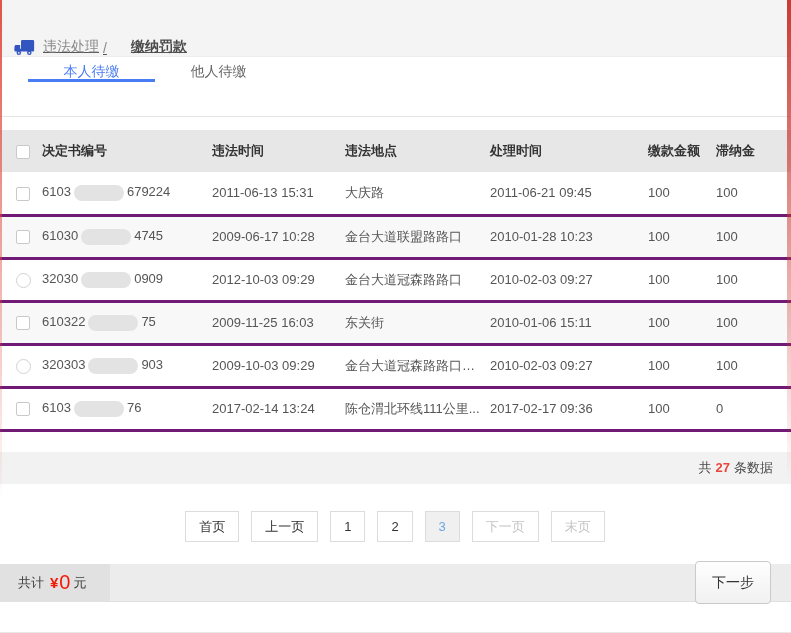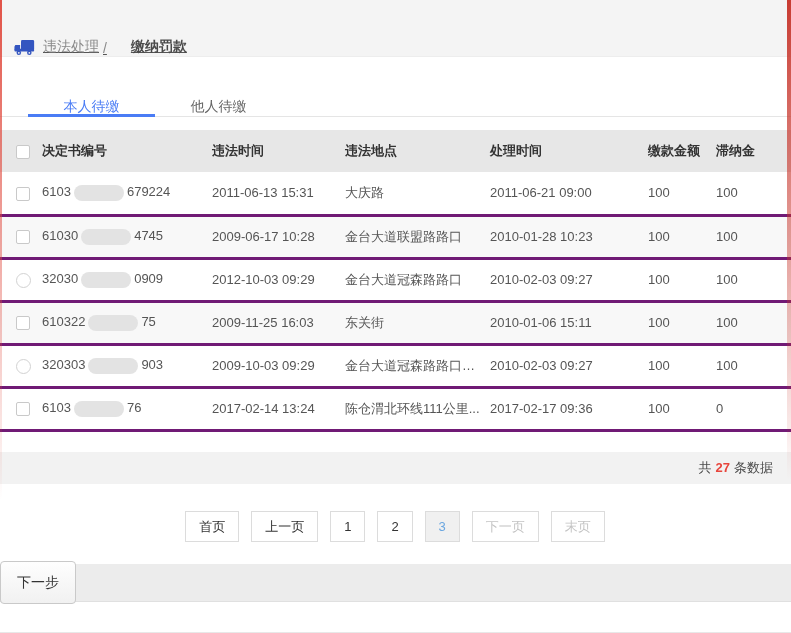--- a/index.html
+++ b/index.html
@@ -26,21 +26,21 @@
     height: 57px; background: #f4f4f4; display: flex; align-items: flex-end;
     padding-left: 14px; border-bottom: 1px solid #ededed; text-decoration: underline;
   }
   .hdr .truck { display: inline-flex; margin-right: 8px; }
   .crumb-parent { color: #8a8a8a; font-size: 14px; }
   .crumb-sep { color: #8a8a8a; font-size: 14px; margin: 0 4px; }
   .crumb-current { color: #4a4a4a; font-size: 14px; font-weight: bold; padding-left: 20px; }
 
   
   .tabbar { height: 60px; background: #fff; border-bottom: 1px solid #e5e5e5;
-    display: flex; align-items: flex-end; padding-left: 28px; }
+    display: flex; align-items: flex-start; padding-left: 28px; }
   .tab { width: 127px; display: flex; align-items: center; justify-content: center;
     font-size: 14px; color: #666; cursor: pointer; position: relative; padding-top: 6px; }
   .tab.active { color: #4a7cf5; }
   .tab.active::after { content: ""; position: absolute; left: 0; right: 0; bottom: -1px;
     height: 3px; background: #4a7cf5; }
 
   
   .table-wrap { margin-top: 13px; }
   table { width: 100%; border-collapse: collapse; table-layout: fixed; font-size: 13px; }
   col.c-sel  { width: 36px; }
@@ -160,21 +160,21 @@
     <tbody>
         <tr class="odd">
     <td class="selcol">
       <span class="ctrl checkbox"></span>
     </td>
     <td>
       <span>6103</span><span class="redact"></span><span>679224</span>
     </td>
     <td>2011-06-13 15:31</td>
     <td>大庆路</td>
-    <td>2011-06-21 09:00</td>
+    <td>2011-06-21 09:45</td>
     <td>100</td>
     <td>100</td>
   </tr>
         <tr class="even">
     <td class="selcol">
       <span class="ctrl checkbox"></span>
     </td>
     <td>
       <span>61030</span><span class="redact"></span><span>4745</span>
     </td>
@@ -250,16 +250,22 @@
     <button class="pg-btn">首页</button>
     <button class="pg-btn">上一页</button>
     <button class="pg-btn">1</button>
     <button class="pg-btn">2</button>
     <button class="pg-btn current">3</button>
     <button class="pg-btn disabled">下一页</button>
     <button class="pg-btn disabled">末页</button>
   </div>
 
 <div class="footer">
+  <div class="total-box">
+    <span class="total-label">共计</span>
+    <span class="cur">¥</span>
+    <span class="amt">0</span>
+    <span class="unit">元</span>
+  </div>
   <button class="next-btn">下一步</button>
 </div>
 
 <div class="bottom-line"></div>
 
 </body></html>

